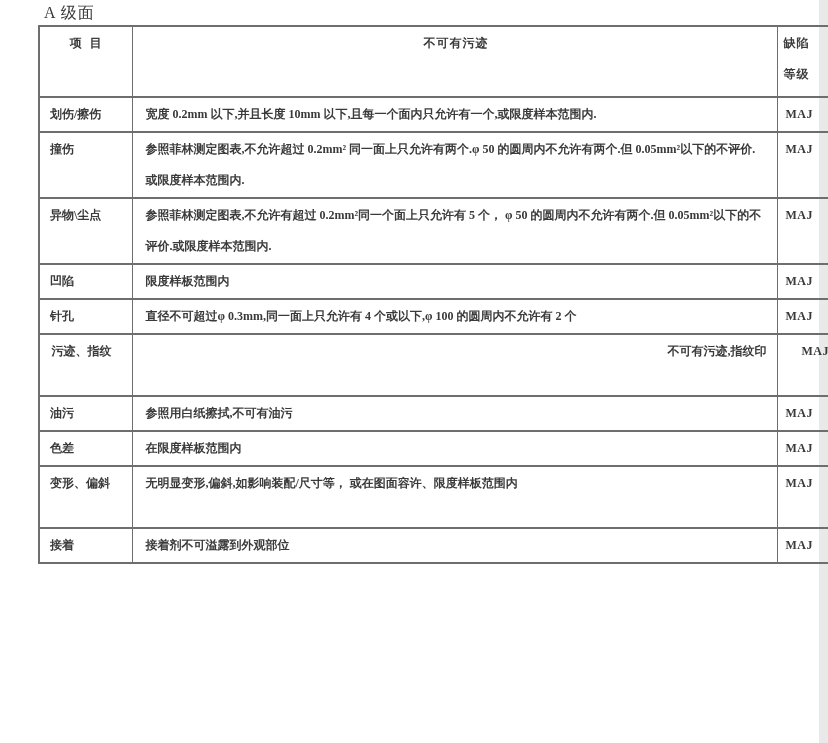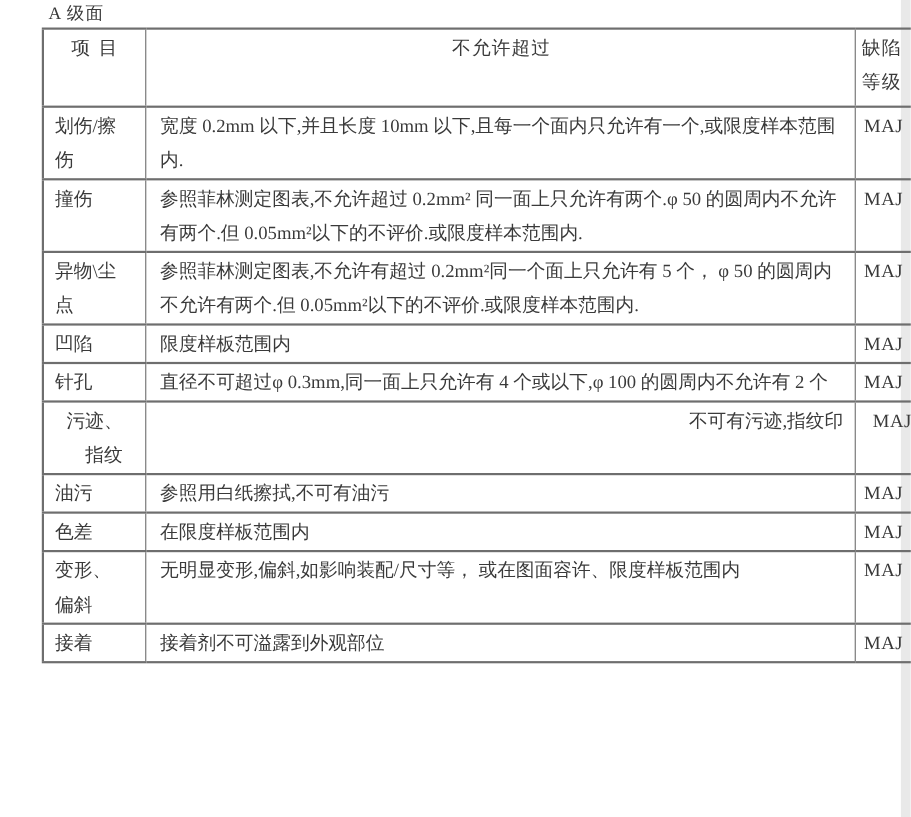--- a/index.html
+++ b/index.html
@@ -36,22 +36,22 @@
   }
   col.w-item{width:93px;}
   col.w-crit{width:645px;}
   col.w-def{width:55px;}
   th,td{
     border-top:2px solid var(--border);
     border-bottom:2px solid var(--border);
     border-left:1px solid var(--border);
     border-right:1px solid var(--border);
     vertical-align:top;
-    font-weight:normal;
-    font-size:17px;
+    font-weight:bold;
+    font-size:12px;
     line-height:31px;
     padding:1px 6px 1px 9px;
     word-break:break-all;
     overflow:hidden;
   }
   thead th{height:67px;}
   th.c-item{text-align:center;letter-spacing:8px;padding-left:0;padding-right:0;text-indent:8px;}
   th.c-crit{text-align:center;letter-spacing:1px;}
   th.c-def{text-align:left;padding-left:6px;letter-spacing:1px;margin-top:32px;}
   td.c-item{padding:1px 20px 1px 10px;height:30px;}
@@ -68,21 +68,21 @@
 
   <table class="criteria">
     <colgroup>
       <col class="w-item">
       <col class="w-crit">
       <col class="w-def">
     </colgroup>
     <thead>
       <tr>
         <th class="c-item">项目</th>
-        <th class="c-crit">不允许超过</th>
+        <th class="c-crit">不可有污迹</th>
         <th class="c-def">
           <div>缺陷</div>
           <div>等级</div>
         </th>
       </tr>
     </thead>
     <tbody id="table-body">
         <tr>
           <td class="c-item">划伤/擦伤</td>
           <td class="c-crit">宽度 0.2mm 以下,并且长度 10mm 以下,且每一个面内只允许有一个,或限度样本范围内.</td>

